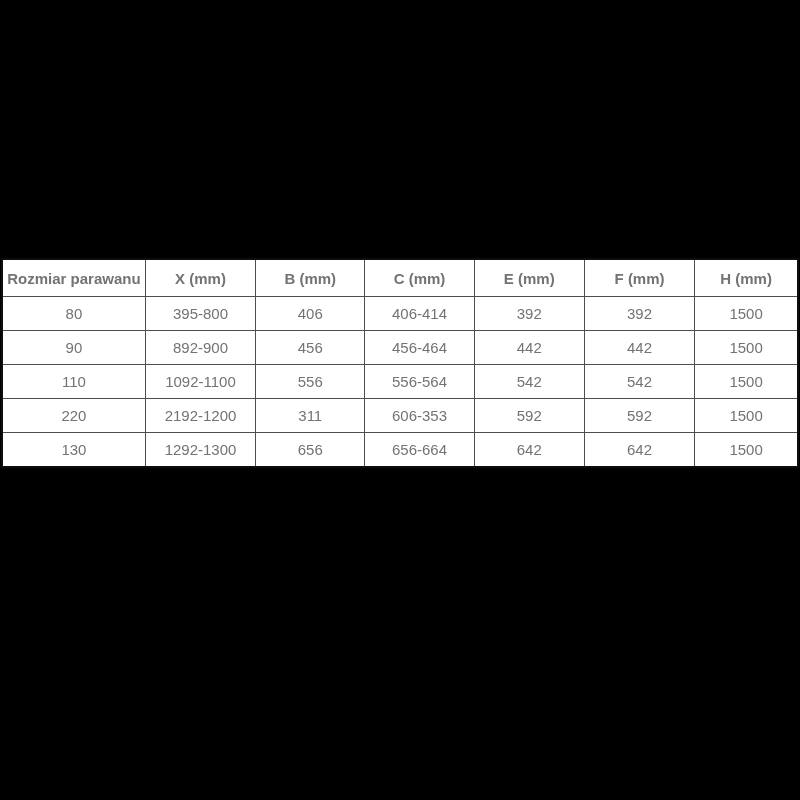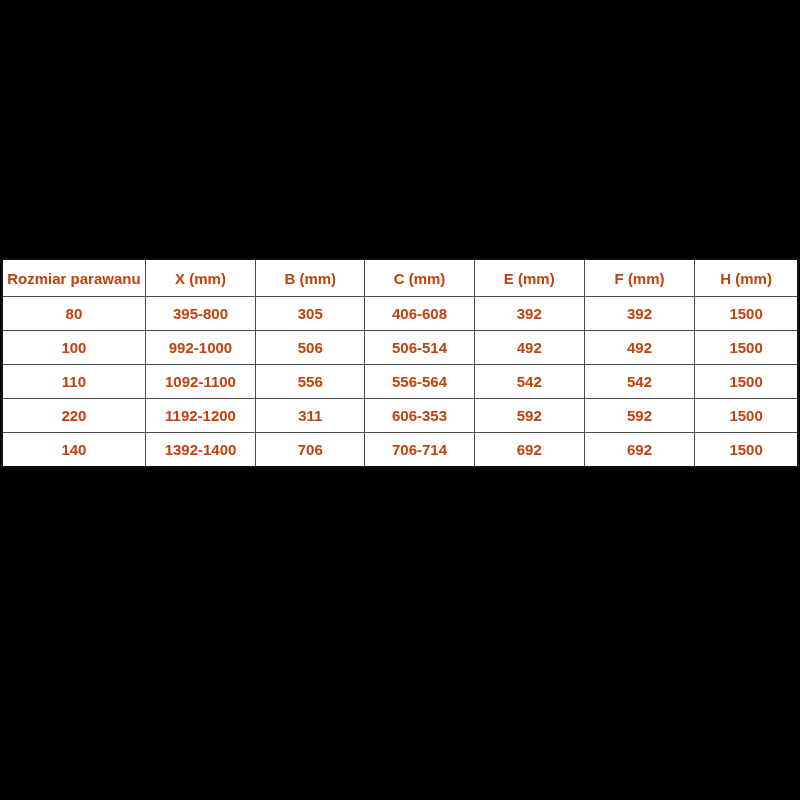--- a/index.html
+++ b/index.html
@@ -26,32 +26,32 @@
     border-collapse: collapse;
     table-layout: fixed;
     background: #ffffff;
     border: 2px solid #0d0d0d;
   }
   table.size-table th,
   table.size-table td {
     border: 1px solid #4d4d4d;
     text-align: center;
     vertical-align: middle;
-    color: #c2410c;
+    color: #737373;
     font-size: 15px;
     padding: 0 2px;
     overflow: hidden;
     white-space: nowrap;
   }
   table.size-table th {
     font-weight: 700;
     height: 36px;
   }
   table.size-table td {
-    font-weight: 700;
+    font-weight: 400;
     height: 33px;
   }
 </style>
 </head>
 <body>
 
 <div class="table-wrap">
   <table class="size-table">
     <colgroup>
       <col style="width:143px">
@@ -70,57 +70,57 @@
           <th>C (mm)</th>
           <th>E (mm)</th>
           <th>F (mm)</th>
           <th>H (mm)</th>
         </tr>
     </thead>
     <tbody>
         <tr>
           <td>80</td>
           <td>395-800</td>
-          <td>305</td>
-          <td>406-608</td>
+          <td>406</td>
+          <td>406-414</td>
           <td>392</td>
           <td>392</td>
           <td>1500</td>
         </tr>
         <tr>
-          <td>100</td>
-          <td>992-1000</td>
-          <td>506</td>
-          <td>506-514</td>
-          <td>492</td>
-          <td>492</td>
+          <td>90</td>
+          <td>892-900</td>
+          <td>456</td>
+          <td>456-464</td>
+          <td>442</td>
+          <td>442</td>
           <td>1500</td>
         </tr>
         <tr>
           <td>110</td>
           <td>1092-1100</td>
           <td>556</td>
           <td>556-564</td>
           <td>542</td>
           <td>542</td>
           <td>1500</td>
         </tr>
         <tr>
           <td>220</td>
-          <td>1192-1200</td>
+          <td>2192-1200</td>
           <td>311</td>
           <td>606-353</td>
           <td>592</td>
           <td>592</td>
           <td>1500</td>
         </tr>
         <tr>
-          <td>140</td>
-          <td>1392-1400</td>
-          <td>706</td>
-          <td>706-714</td>
-          <td>692</td>
-          <td>692</td>
+          <td>130</td>
+          <td>1292-1300</td>
+          <td>656</td>
+          <td>656-664</td>
+          <td>642</td>
+          <td>642</td>
           <td>1500</td>
         </tr>
       </tbody>
   </table>
 </div>
 
 </body></html>

